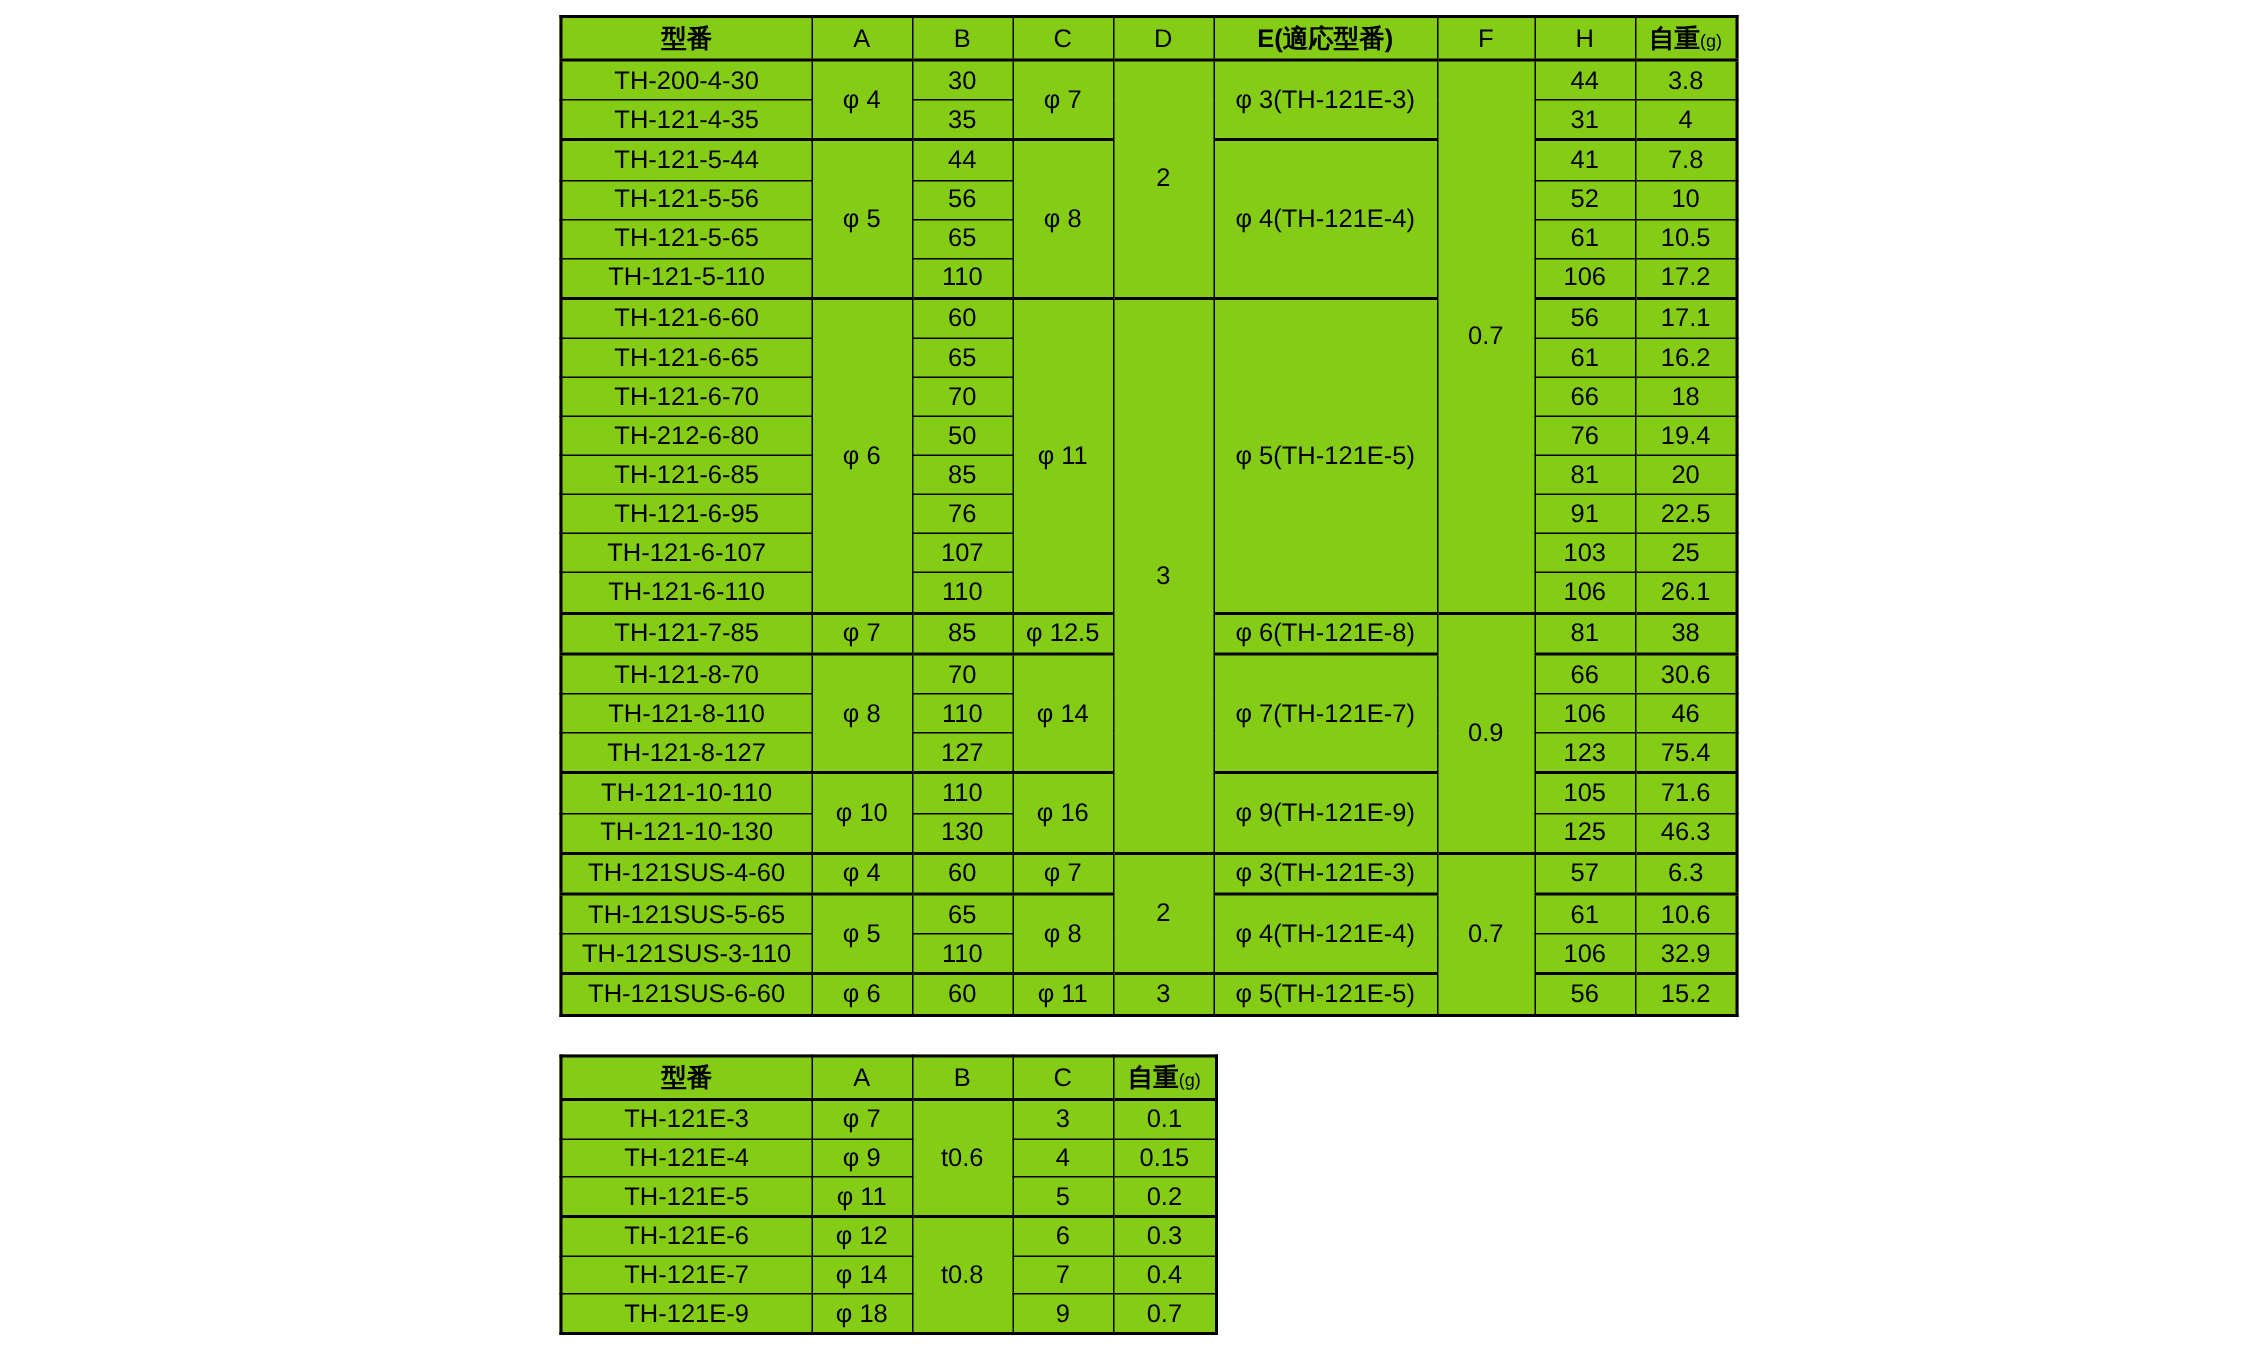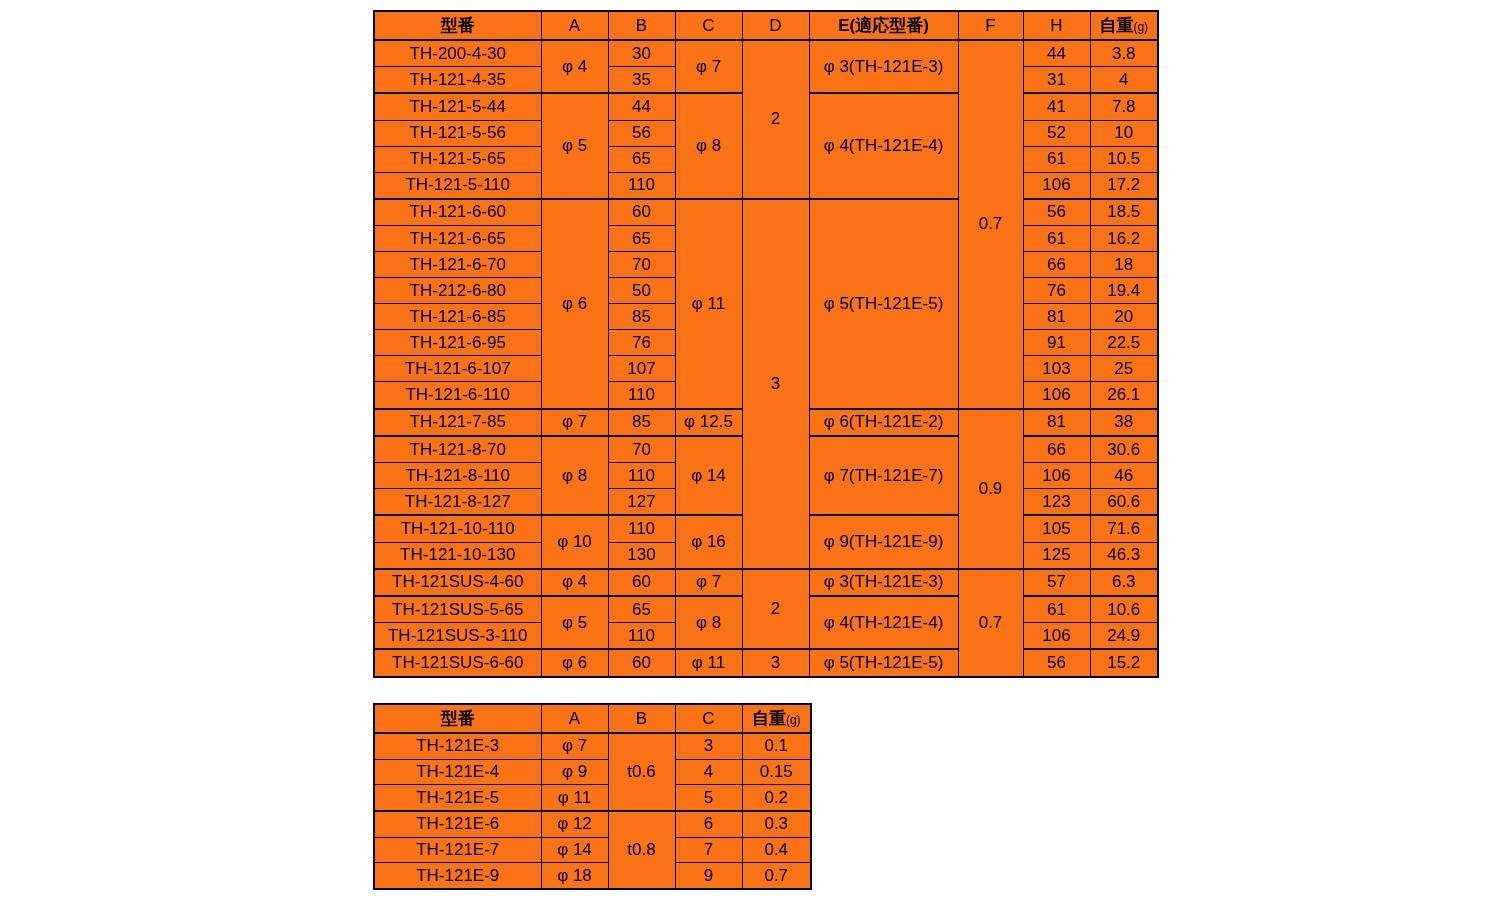--- a/index.html
+++ b/index.html
@@ -9,21 +9,21 @@
     height: 900px;
     background: #ffffff;
     overflow: hidden;
     font-family: "Liberation Sans", sans-serif;
     color: #000000;
   }
   table {
     position: absolute;
     border-collapse: collapse;
     table-layout: fixed;
-    background: #f97316;
+    background: #84cc16;
     border: 2px solid #000000;
   }
   th, td {
     border: 1px solid #000000;
     text-align: center;
     vertical-align: middle;
     font-size: 17px;
     padding: 0;
     white-space: nowrap;
     overflow: hidden;
@@ -131,21 +131,21 @@
         <td>17.2</td>
       </tr>
       <tr class="group-start">
         <td>TH-121-6-60</td>
         <td rowspan="8">φ 6</td>
         <td>60</td>
         <td rowspan="8">φ 11</td>
         <td rowspan="14">3</td>
         <td rowspan="8">φ 5(TH-121E-5)</td>
         <td>56</td>
-        <td>18.5</td>
+        <td>17.1</td>
       </tr>
       <tr>
         <td>TH-121-6-65</td>
         <td>65</td>
         <td>61</td>
         <td>16.2</td>
       </tr>
       <tr>
         <td>TH-121-6-70</td>
         <td>70</td>
@@ -180,21 +180,21 @@
         <td>TH-121-6-110</td>
         <td>110</td>
         <td>106</td>
         <td>26.1</td>
       </tr>
       <tr class="group-start">
         <td>TH-121-7-85</td>
         <td>φ 7</td>
         <td>85</td>
         <td>φ 12.5</td>
-        <td>φ 6(TH-121E-2)</td>
+        <td>φ 6(TH-121E-8)</td>
         <td rowspan="6">0.9</td>
         <td>81</td>
         <td>38</td>
       </tr>
       <tr class="group-start">
         <td>TH-121-8-70</td>
         <td rowspan="3">φ 8</td>
         <td>70</td>
         <td rowspan="3">φ 14</td>
         <td rowspan="3">φ 7(TH-121E-7)</td>
@@ -204,21 +204,21 @@
       <tr>
         <td>TH-121-8-110</td>
         <td>110</td>
         <td>106</td>
         <td>46</td>
       </tr>
       <tr>
         <td>TH-121-8-127</td>
         <td>127</td>
         <td>123</td>
-        <td>60.6</td>
+        <td>75.4</td>
       </tr>
       <tr class="group-start">
         <td>TH-121-10-110</td>
         <td rowspan="2">φ 10</td>
         <td>110</td>
         <td rowspan="2">φ 16</td>
         <td rowspan="2">φ 9(TH-121E-9)</td>
         <td>105</td>
         <td>71.6</td>
       </tr>
@@ -245,21 +245,21 @@
         <td>65</td>
         <td rowspan="2">φ 8</td>
         <td rowspan="2">φ 4(TH-121E-4)</td>
         <td>61</td>
         <td>10.6</td>
       </tr>
       <tr>
         <td>TH-121SUS-3-110</td>
         <td>110</td>
         <td>106</td>
-        <td>24.9</td>
+        <td>32.9</td>
       </tr>
       <tr class="group-start">
         <td>TH-121SUS-6-60</td>
         <td>φ 6</td>
         <td>60</td>
         <td>φ 11</td>
         <td>3</td>
         <td>φ 5(TH-121E-5)</td>
         <td>56</td>
         <td>15.2</td>

